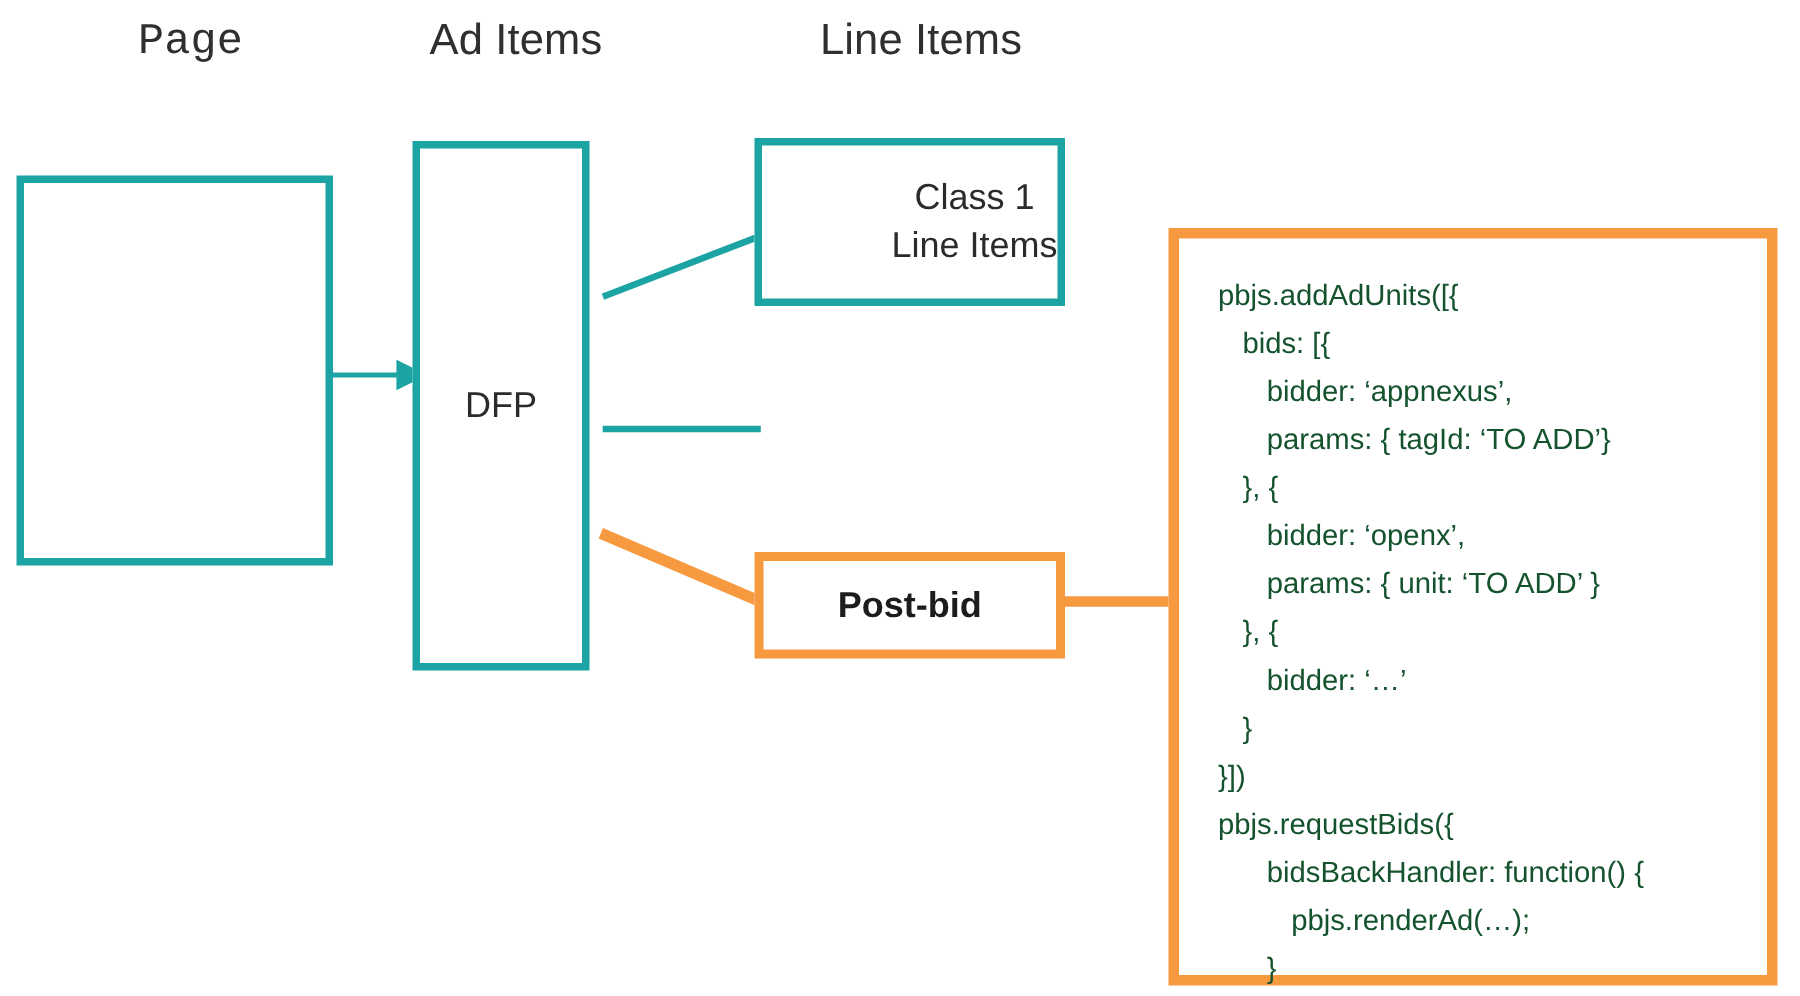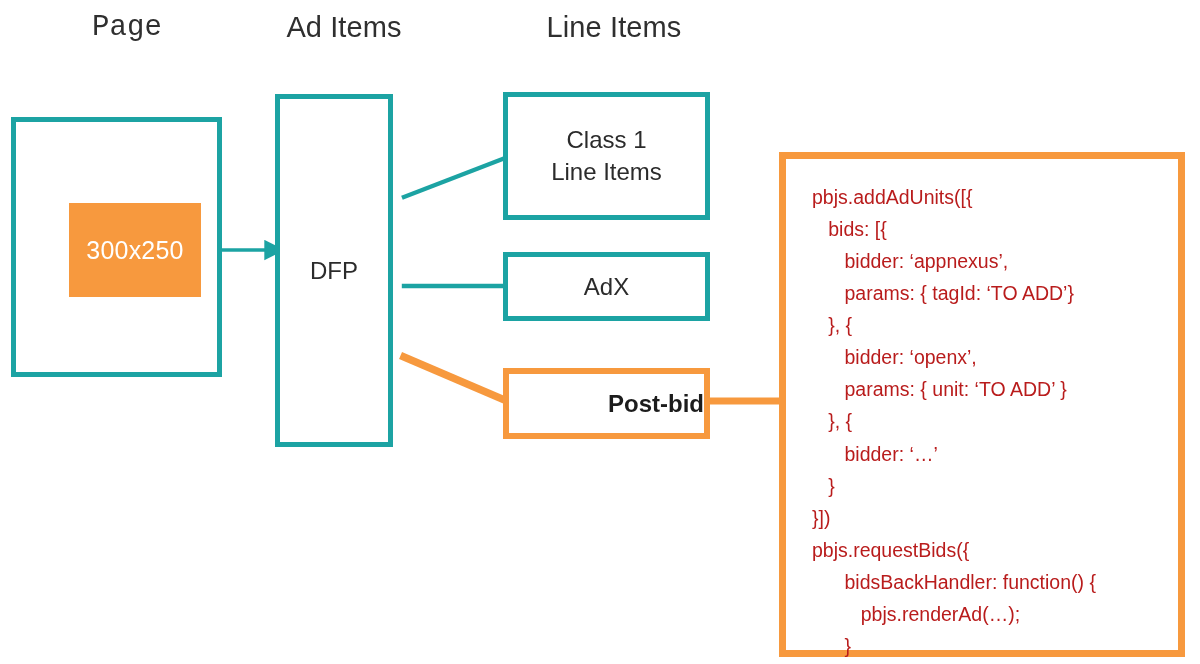--- a/index.html
+++ b/index.html
@@ -73,40 +73,40 @@
     justify-content: center;
   }
   #adunit-label {
     color: #ffffff;
     font-size: 25px;
     letter-spacing: 0.2px;
   }
 
   #class1-box {
     left: 503px; top: 92px;
-    width: 207px; height: 128px;
+    width: 207px; height: 112px; justify-content: flex-end;
   }
   #class1-label {
     font-size: 24px;
     line-height: 1.32;
     color: #2b2b2b;
   }
 
   #adx-box {
     left: 503px; top: 252px;
     width: 207px; height: 69px;
   }
   #adx-label {
     font-size: 24px;
     color: #2b2b2b;
   }
 
   #postbid-box {
     left: 503px; top: 368px;
-    width: 207px; height: 71px; justify-content: flex-end;
+    width: 207px; height: 71px;
   }
   #postbid-label {
     font-size: 24px;
     font-weight: bold;
     color: #1c1c1c;
   }
 
   
   #connectors {
     position: absolute;
@@ -125,21 +125,21 @@
     background: #ffffff;
   }
   #code-lines {
     position: absolute;
     left: 26px;
     top: 22px;
     right: 6px;
     font-family: "Liberation Sans", sans-serif;
     font-size: 19.5px;
     line-height: 1.645;
-    color: #b91c1c;
+    color: #14532d;
     white-space: pre;
   }
   .code-line { white-space: pre; }
   .code-line b { font-weight: normal; }
 </style>
 </head>
 <body>
 
 <div id="canvas">
 
@@ -161,38 +161,32 @@
     <line x1="404" y1="286" x2="505" y2="286" stroke="#1CA3A3" stroke-width="4.4" stroke-linecap="square"></line>
 
     <line x1="404" y1="357" x2="507" y2="401" stroke="#F7993E" stroke-width="7.5" stroke-linecap="square"></line>
 
     <line x1="708" y1="401" x2="782" y2="401" stroke="#F7993E" stroke-width="7" stroke-linecap="square"></line>
   </svg>
 
   <div class="box teal" id="page-box">
   </div>
 
-  <div id="adunit-box">
-    <span id="adunit-label">300x250</span>
-  </div>
 
   <div class="box teal" id="dfp-box">
     <span id="dfp-label">DFP</span>
   </div>
 
   <div class="box teal" id="class1-box">
     <span id="class1-label">
       <span>Class 1</span><br>
       <span>Line Items</span>
     </span>
   </div>
 
-  <div class="box teal" id="adx-box">
-    <span id="adx-label">AdX</span>
-  </div>
 
   <div class="box orange" id="postbid-box">
     <span id="postbid-label">Post-bid</span>
   </div>
 
   <div id="code-box">
     <div id="code-lines"><div class="code-line"><span>pbjs.addAdUnits([{</span></div><div class="code-line"><span>   bids: [{</span></div><div class="code-line"><span>      bidder: ‘</span><b>appnexus</b><span>’,</span></div><div class="code-line"><span>      params: { tagId: ‘TO ADD’}</span></div><div class="code-line"><span>   }, {</span></div><div class="code-line"><span>      bidder: ‘</span><b>openx</b><span>’,</span></div><div class="code-line"><span>      params: { unit: ‘TO ADD’ }</span></div><div class="code-line"><span>   }, {</span></div><div class="code-line"><span>      bidder: ‘</span><b>…</b><span>’</span></div><div class="code-line"><span>   }</span></div><div class="code-line"><span>}])</span></div><div class="code-line"><span>pbjs.requestBids({</span></div><div class="code-line"><span>      bidsBackHandler: function() {</span></div><div class="code-line"><span>         pbjs.renderAd(…);</span></div><div class="code-line"><span>      }</span></div><div class="code-line"></div></div>
   </div>
 
 </div>

